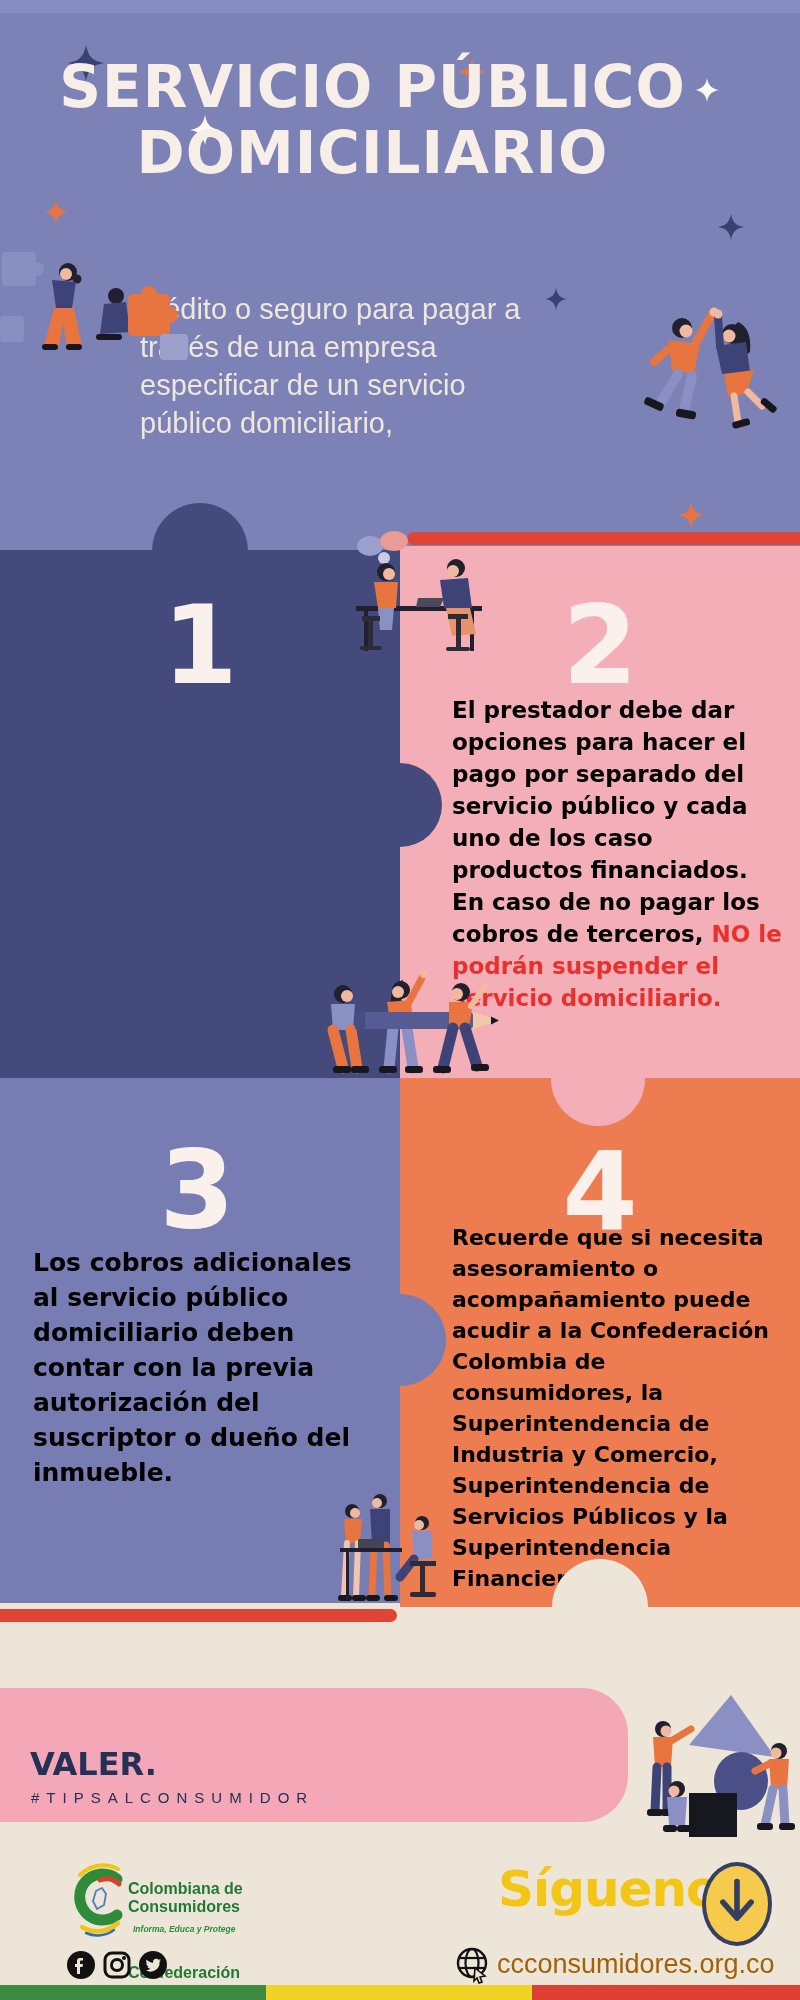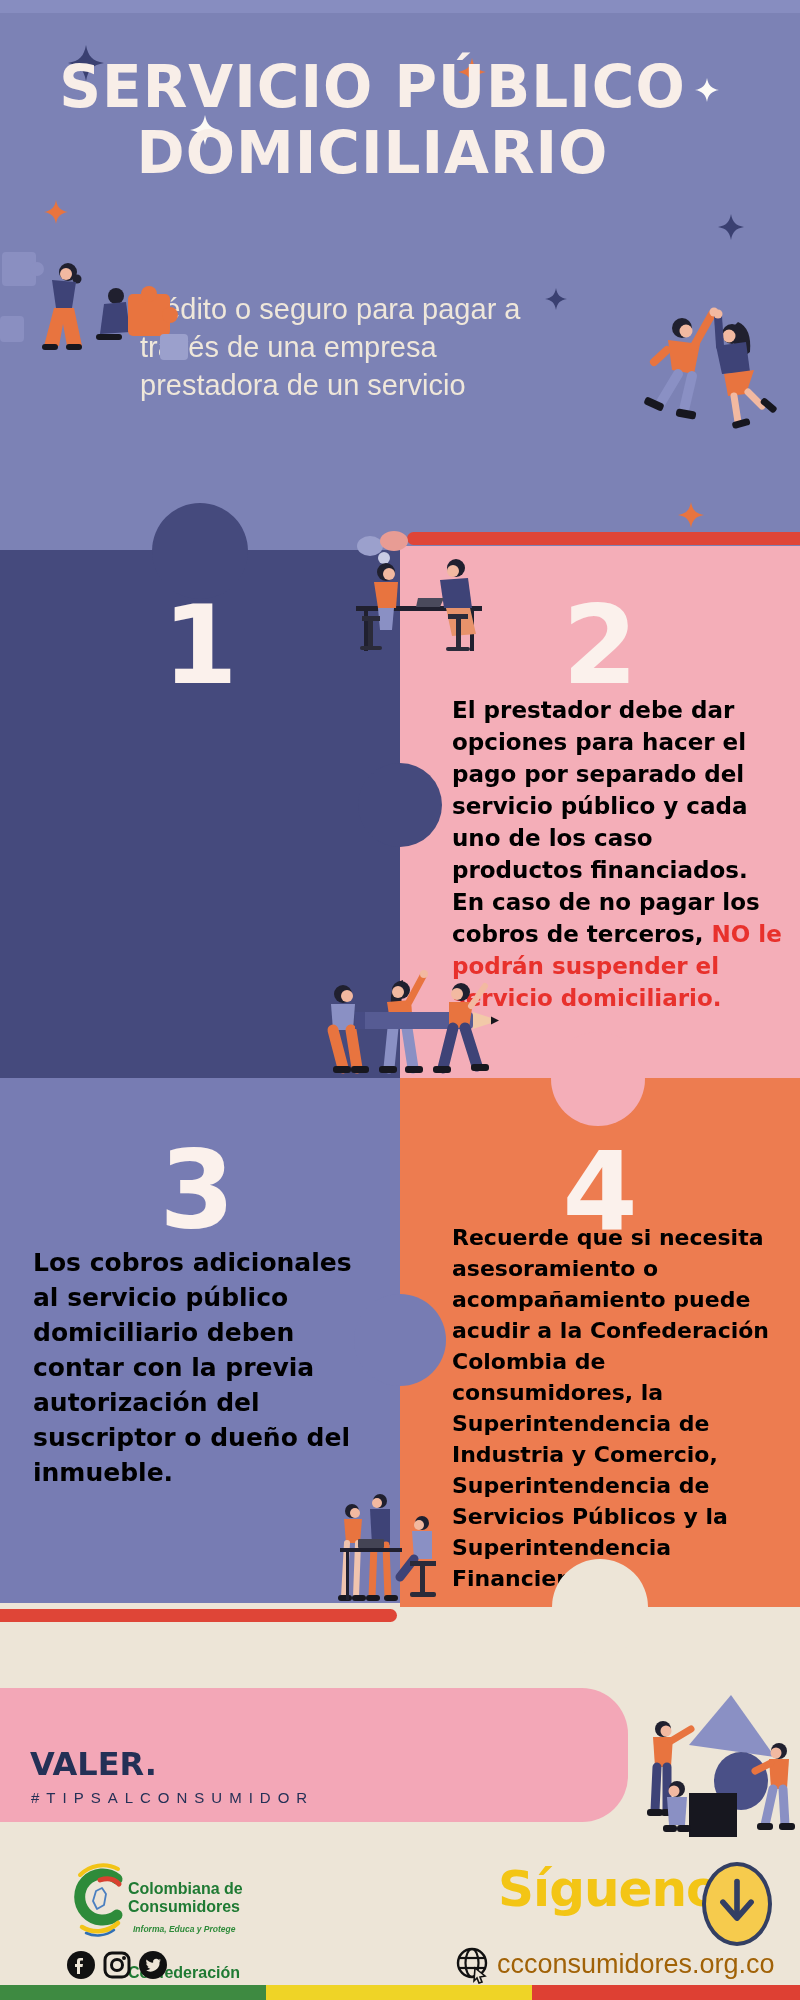--- a/index.html
+++ b/index.html
@@ -120,21 +120,22 @@
     <svg viewBox="0 0 100 100">
         <path d="M50 0C56 32 68 44 100 50C68 56 56 68 50 100C44 68 32 56 0 50C32 44 44 32 50 0Z" fill="#E8743F"></path>
       </svg>
     </div>
 
   <div class="abs title" id="title1">SERVICIO PÚBLICO</div>
   <div class="abs title" id="title2">DOMICILIARIO</div>
 
   <div class="abs intro-line" style="top:290px;">crédito o seguro para pagar a</div>
   <div class="abs intro-line" style="top:328px;">través de una empresa</div>
-  <div class="abs intro-line" style="top:366px;">prestadora de un servicio</div>
+  <div class="abs intro-line" style="top:366px;">especificar de un servicio</div>
+  <div class="abs intro-line" style="top:404px;">público domiciliario,</div>
 
   <div class="abs" style="left:0;top:238px;width:190px;height:125px;">
     <svg viewBox="0 0 190 125" width="190" height="125">
       <rect x="2" y="14" width="34" height="34" rx="4" fill="#8A8FC1"></rect>
         <circle cx="37" cy="31" r="7" fill="#8A8FC1"></circle>
       <rect x="0" y="78" width="24" height="26" rx="4" fill="#8A8FC1"></rect>
       <circle cx="68" cy="34" r="9" fill="#20202F"></circle>
         <circle cx="77" cy="41" r="4.5" fill="#20202F"></circle>
       <circle cx="66" cy="36" r="6" fill="#F2B9A1"></circle>
       <path d="M52 42 L76 44 L72 70 L56 70 Z" fill="#3E4377"></path>

